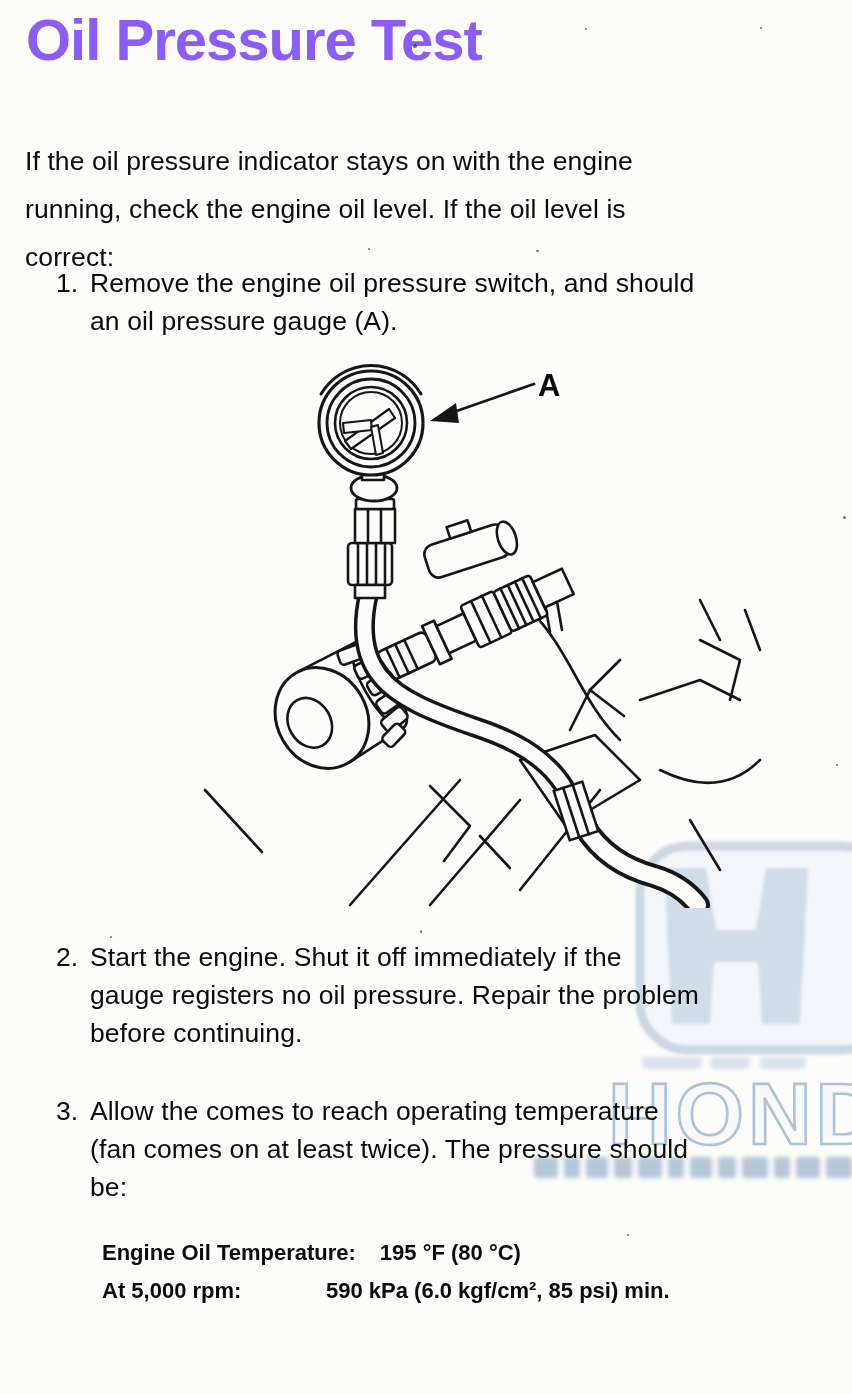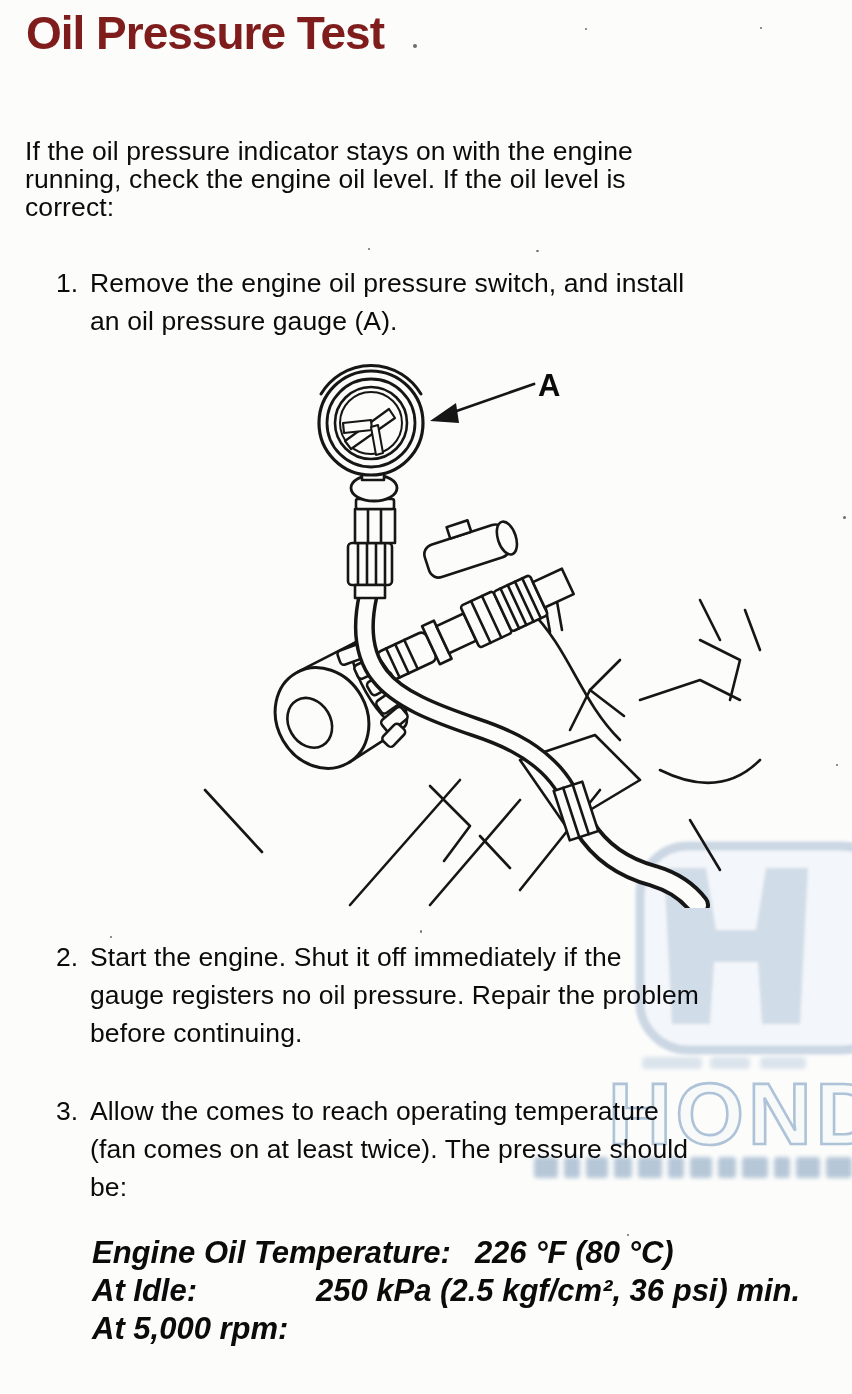--- a/index.html
+++ b/index.html
@@ -9,43 +9,43 @@
     background:#fcfcfb;
     overflow:hidden;
     font-family:"Liberation Sans", sans-serif;
     color:#0b0b0b;
   }
   .layer-watermark{position:absolute;left:0;top:0;z-index:0;}
   .layer-content{position:absolute;left:0;top:0;width:100%;height:100%;z-index:1;}
 
   .page-title{
     position:absolute;left:26px;top:6px;margin:0;
-    font-size:46px;font-weight:bold;letter-spacing:-1px;
-    color:#7f1d1d;
+    font-size:58px;font-weight:bold;letter-spacing:-1px;
+    color:#8b5cf6;
   }
   .para{
     position:absolute;
-    font-size:26.5px;line-height:28px;
+    font-size:26.5px;line-height:48px;
     white-space:pre-line;
     letter-spacing:0.1px;
   }
   .intro{left:25px;top:110px;width:720px;}
   .step{
     position:absolute;left:56px;display:flex;align-items:flex-start;
     font-size:26.5px;line-height:38px;
   }
   .step-num{width:34px;flex:0 0 34px;}
   .step-text{width:716px;white-space:pre-line;letter-spacing:0.1px;}
   .step-1{top:264px;}
   .step-2{top:938px;}
   .step-3{top:1092px;}
 
   .specs{
-    position:absolute;left:92px;top:1234px;width:740px;
-    font-size:31px;line-height:38px;font-weight:bold;font-style:italic;
+    position:absolute;left:102px;top:1234px;width:740px;
+    font-size:22px;line-height:38px;font-weight:bold;
   }
   .spec-line{display:flex;}
   .spec-line .inline-gap{margin-left:24px;}
   .spec-line .col-label{flex:0 0 224px;}
 
   .figure-svg{position:absolute;left:172px;top:356px;}
 
   .speck{position:absolute;background:#3c3c3c;border-radius:50%;opacity:.75;}
 </style>
 </head>
@@ -95,21 +95,21 @@
   <div class="layer-content">
 
     <h1 class="page-title">Oil Pressure Test</h1>
 
     <p class="para intro">If the oil pressure indicator stays on with the engine
 running, check the engine oil level. If the oil level is
 correct:</p>
 
     <div class="step step-1">
       <span class="step-num">1.</span>
-      <span class="step-text">Remove the engine oil pressure switch, and install
+      <span class="step-text">Remove the engine oil pressure switch, and should
 an oil pressure gauge (A).</span>
     </div>
 
     <svg class="figure-svg" width="610" height="552" viewBox="0 0 610 552" fill="none" stroke="#161616" stroke-width="2.6" stroke-linecap="round" stroke-linejoin="round">
 
       <g>
         <path d="M288,424 L178,549"></path>
         <path d="M348,444 L258,549"></path>
         <path d="M428,434 L348,534"></path>
         <path d="M348,404 L423,379 L468,424 L393,469 Z"></path>
@@ -216,28 +216,25 @@
     <div class="step step-3">
       <span class="step-num">3.</span>
       <span class="step-text">Allow the comes to reach operating temperature
 (fan comes on at least twice). The pressure should
 be:</span>
     </div>
 
     <div class="specs">
       <div class="spec-line">
         <span>Engine Oil Temperature:</span>
-        <span class="inline-gap">226 °F (80 °C)</span>
-      </div>
-      <div class="spec-line">
-        <span class="col-label">At Idle:</span>
-        <span>250 kPa (2.5 kgf/cm², 36 psi) min.</span>
+        <span class="inline-gap">195 °F (80 °C)</span>
       </div>
       <div class="spec-line">
         <span class="col-label">At 5,000 rpm:</span>
+        <span>590 kPa (6.0 kgf/cm², 85 psi) min.</span>
       </div>
     </div>
 
     <div class="speck" style="left:413px;top:44px;width:4px;height:4px;"></div>
     <div class="speck" style="left:585px;top:28px;width:2px;height:2px;"></div>
     <div class="speck" style="left:760px;top:27px;width:2px;height:2px;"></div>
     <div class="speck" style="left:536px;top:250px;width:3px;height:2px;"></div>
     <div class="speck" style="left:368px;top:248px;width:2px;height:2px;"></div>
     <div class="speck" style="left:843px;top:516px;width:3px;height:3px;"></div>
     <div class="speck" style="left:836px;top:764px;width:2px;height:2px;"></div>

